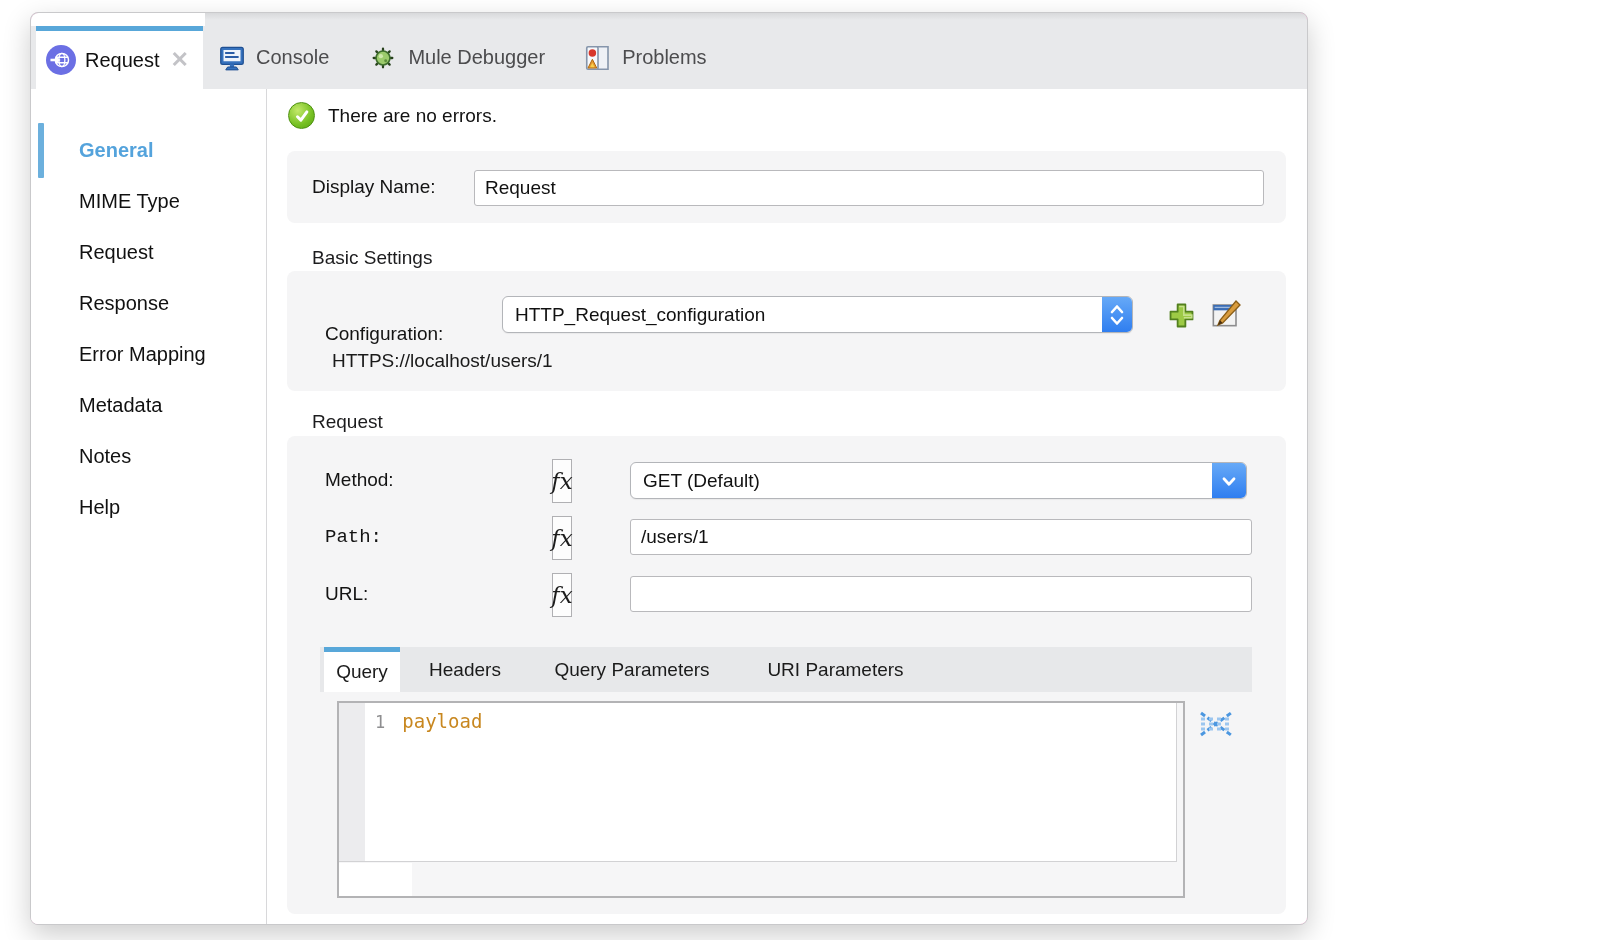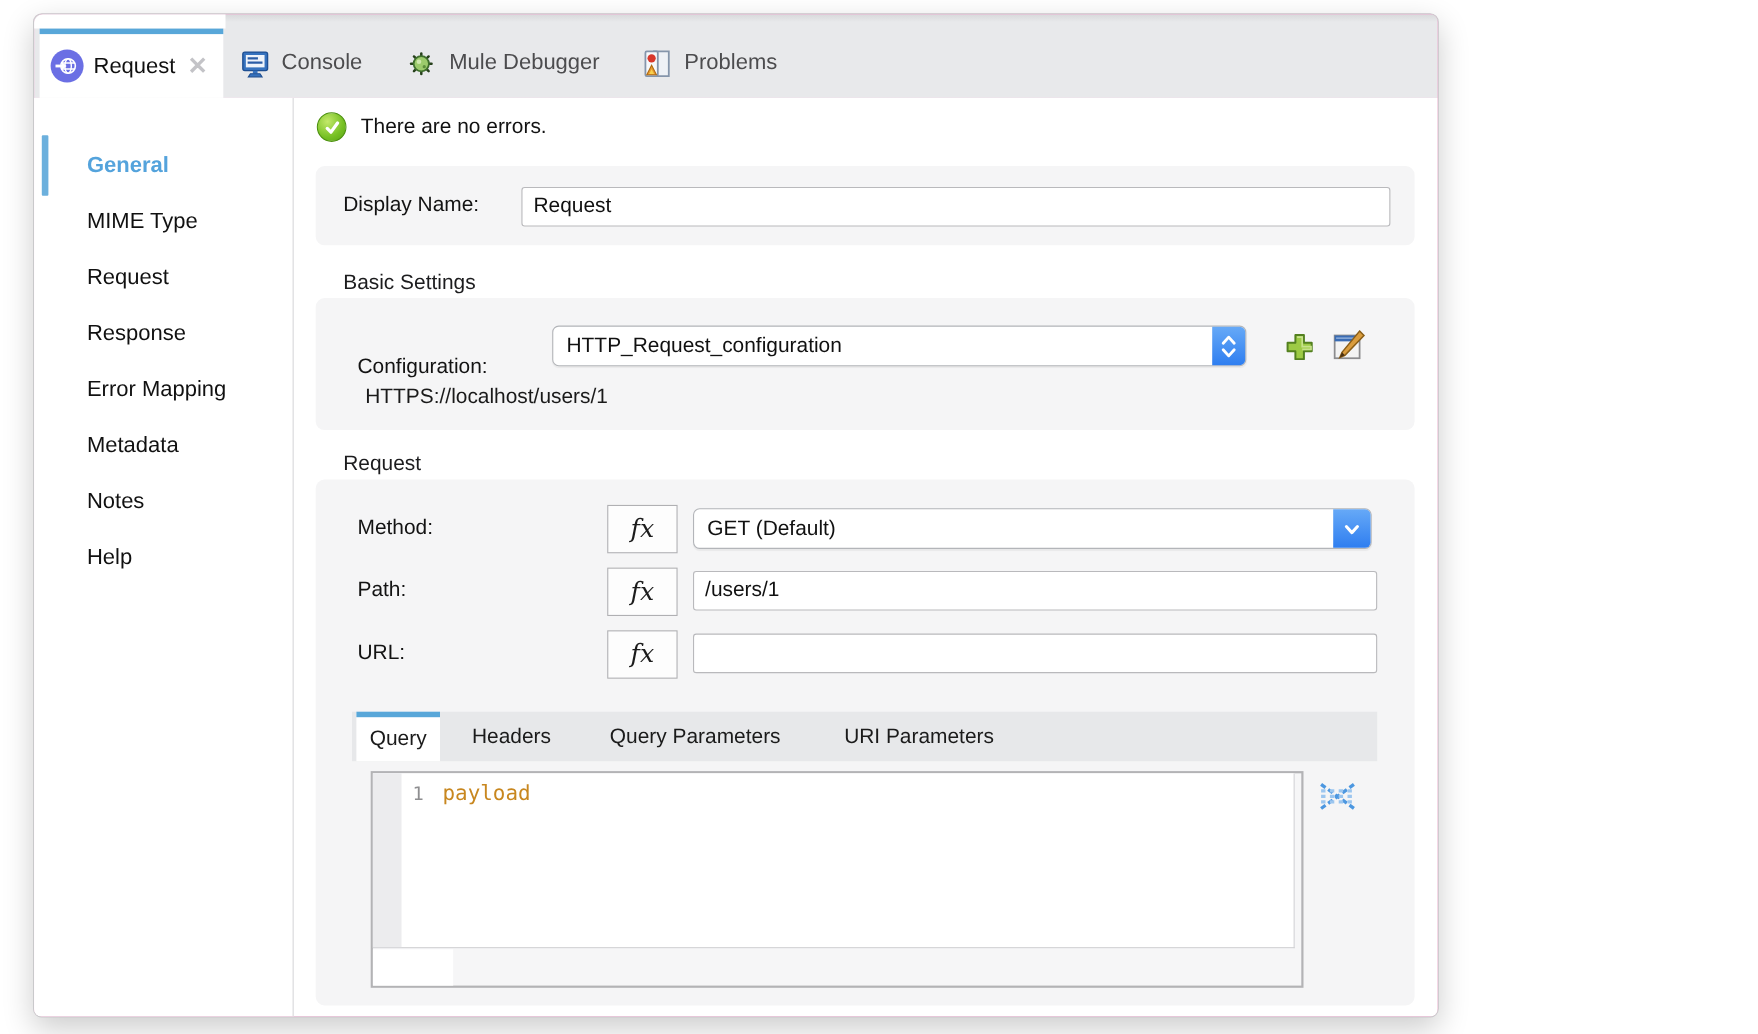--- a/index.html
+++ b/index.html
@@ -69,22 +69,22 @@
   .cfg-label { position:absolute; left:38px; top:34px;margin-top:18px; }
   .cfg-combo { left:215px; top:25px; width:631px; height:37px; }
   .cfg-combo .combo-btn { width:30px; }
   .icon-btn { position:absolute; cursor:pointer; }
   .plus-btn { left:879px; top:29px; width:31px; height:31px; }
   .edit-btn { left:923px; top:28px; width:32px; height:32px; }
   .url-preview { position:absolute; left:45px; top:79px; font-size:19px; color:#1a1a1a; }
 
   
   .req-label { position:absolute; left:38px; }
-  .l-method { top:33px; } .l-path { top:90px; } .l-url { top:147px; }
-  .fx-btn { position:absolute; left:265px; width:64px; height:44px; background:#fdfdfd; border:1px solid #b0b0b3; display:flex; align-items:center; justify-content:center;
+  .l-method { top:33px; } .l-path { top:90px;font-family:Liberation Mono, monospace; } .l-url { top:147px; }
+  .fx-btn { position:absolute; left:265px; width:20px; height:44px; background:#fdfdfd; border:1px solid #b0b0b3; display:flex; align-items:center; justify-content:center;
     font-family:"DejaVu Serif", serif; font-style:italic; font-size:23px; color:#1c1c1c; cursor:pointer; }
   .fx-method { top:23px; } .fx-path { top:80px; } .fx-url { top:137px; }
   .method-combo { left:343px; top:26px; width:617px; height:37px; }
   .method-combo .combo-btn { width:34px; }
   .path-input { position:absolute; left:343px; top:83px; width:622px; height:36px; }
   .url-input  { position:absolute; left:343px; top:140px; width:622px; height:36px; }
 
   
   .subtabs { position:absolute; left:33px; top:211px; width:932px; height:45px; background:#e7e8ea; }
   .subtab { position:absolute; top:0; height:100%; display:flex; align-items:center; justify-content:center; font-size:19px; color:#1b1b1b; cursor:default; }

